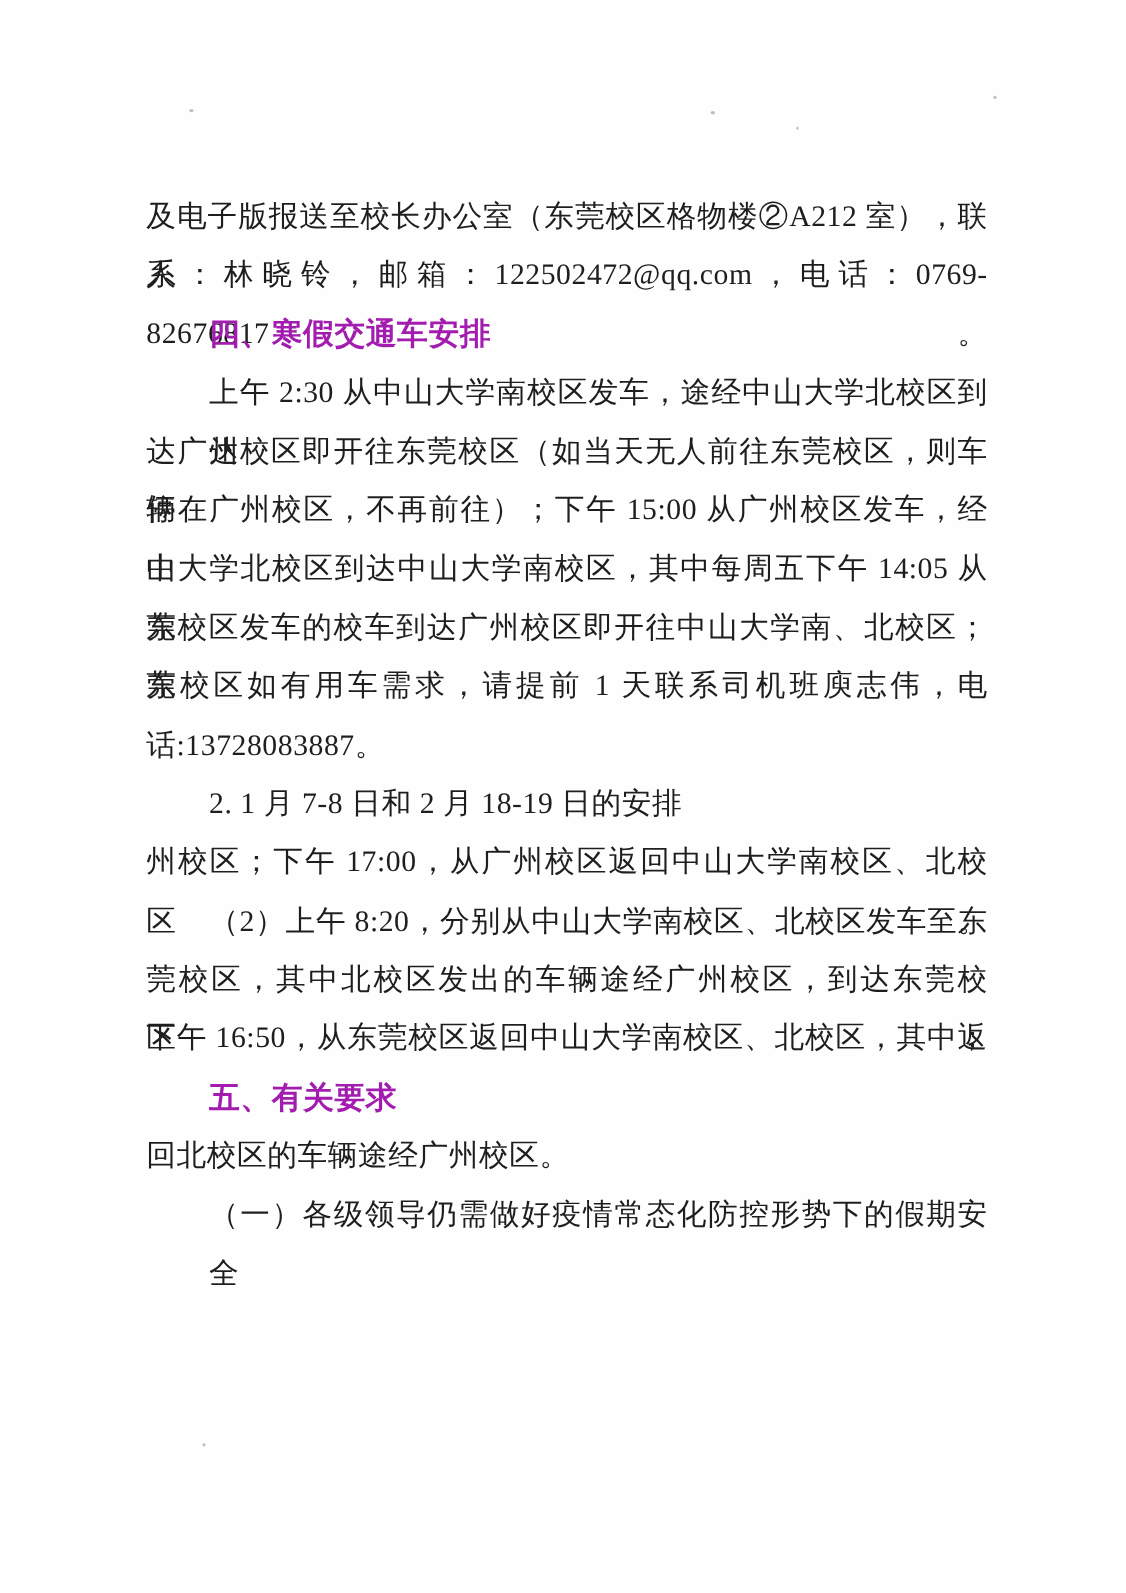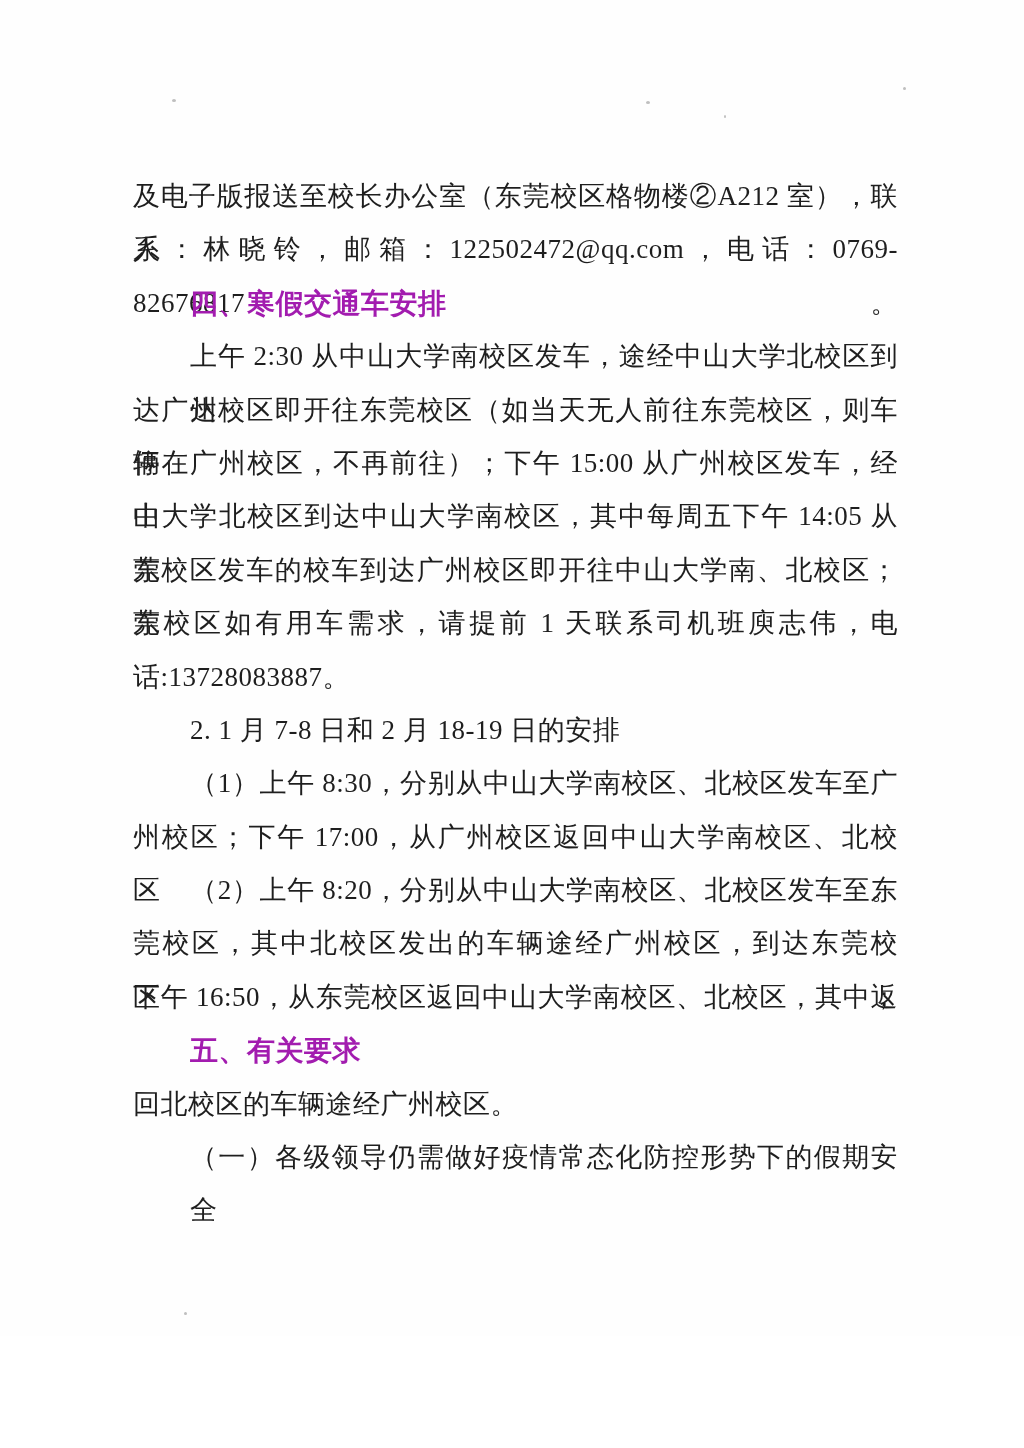--- a/index.html
+++ b/index.html
@@ -85,21 +85,20 @@
       <div class="line fill">人：林晓铃，邮箱：122502472@qq.com，电话：0769-82676817。</div>
       <div class="line indent heading">四、寒假交通车安排</div>
       <div class="line indent fill">上午 2:30 从中山大学南校区发车，途经中山大学北校区到达</div>
       <div class="line fill">达广州校区即开往东莞校区（如当天无人前往东莞校区，则车辆</div>
       <div class="line fill">停在广州校区，不再前往）；下午 15:00 从广州校区发车，经中</div>
       <div class="line fill">山大学北校区到达中山大学南校区，其中每周五下午 14:05 从东</div>
       <div class="line fill">莞校区发车的校车到达广州校区即开往中山大学南、北校区；东</div>
       <div class="line fill">莞校区如有用车需求，请提前 1 天联系司机班庾志伟，电</div>
       <div class="line">话:13728083887。</div>
       <div class="line indent">2. 1 月 7-8 日和 2 月 18-19 日的安排</div>
-      <div class="line indent fill">（1）上午 8:30，分别从中山大学南校区、北校区发车至广</div>
       <div class="line fill">州校区；下午 17:00，从广州校区返回中山大学南校区、北校区。</div>
       <div class="line indent fill">（2）上午 8:20，分别从中山大学南校区、北校区发车至东</div>
       <div class="line fill">莞校区，其中北校区发出的车辆途经广州校区，到达东莞校区；</div>
       <div class="line fill">下午 16:50，从东莞校区返回中山大学南校区、北校区，其中返</div>
       <div class="line indent heading">五、有关要求</div>
       <div class="line">回北校区的车辆途经广州校区。</div>
       <div class="line indent fill">（一）各级领导仍需做好疫情常态化防控形势下的假期安全</div>
     </div>
 
   <div class="page-number">- 3 -</div>

